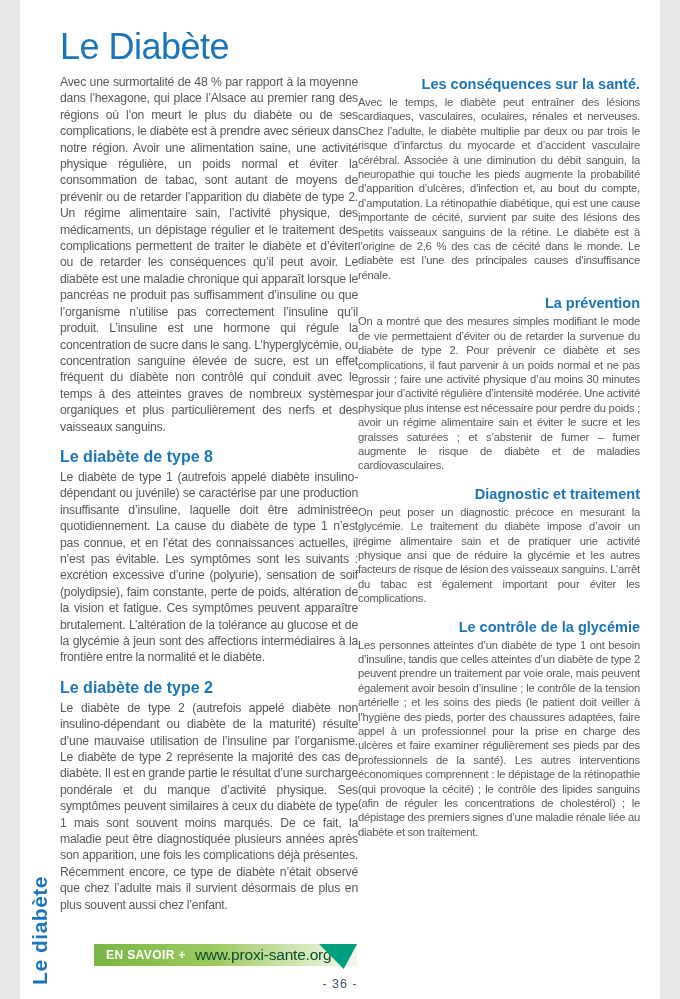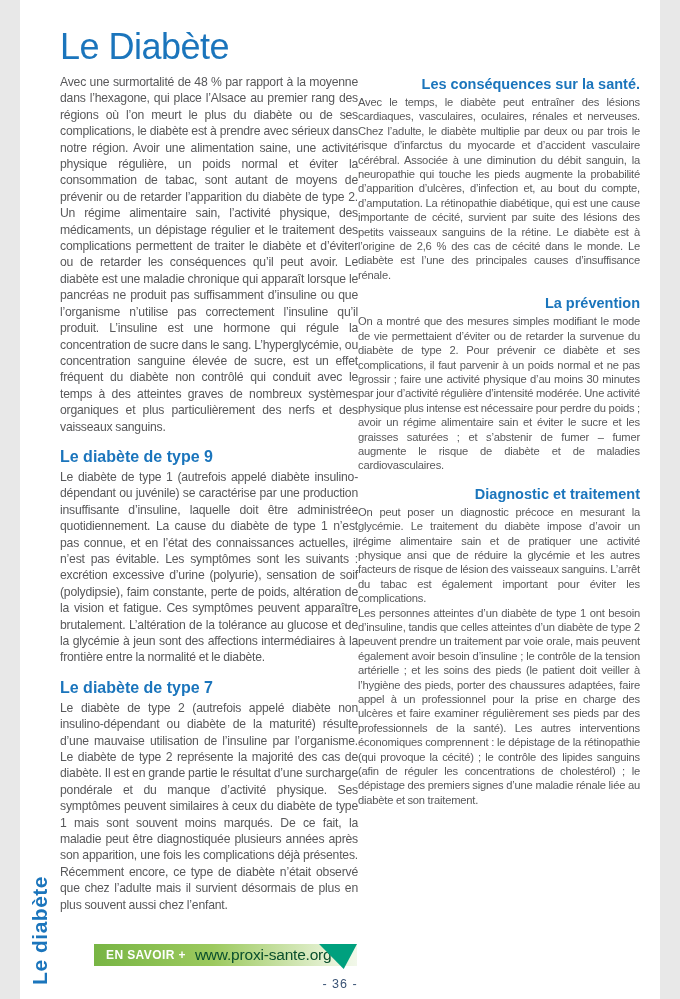--- a/index.html
+++ b/index.html
@@ -110,33 +110,34 @@
 <body>
 
 <div class="page">
 
   <h1 class="title">Le Diabète</h1>
 
   <div class="columns">
 
     <div class="col col-left">
       <p class="body">Avec une surmortalité de 48 % par rapport à la moyenne dans l’hexagone, qui place l’Alsace au premier rang des régions où l’on meurt le plus du diabète ou de ses complications, le diabète est à prendre avec sérieux dans notre région.  Avoir une alimentation saine, une activité physique régulière, un poids normal et éviter la consommation de tabac, sont autant de moyens de prévenir ou de retarder l’apparition du diabète de type 2. Un régime alimentaire sain, l’activité physique, des médicaments, un dépistage régulier et le traitement des complications permettent de traiter le diabète et d’éviter ou de retarder les conséquences qu’il peut avoir. Le diabète est une maladie chronique qui apparaît lorsque le pancréas ne produit pas suffisamment d’insuline ou que l’organisme n’utilise pas correctement l’insuline qu’il produit. L’insuline est une hormone qui régule la concentration de sucre dans le sang. L’hyperglycémie, ou concentration sanguine élevée de sucre, est un effet fréquent du diabète non contrôlé qui conduit avec le temps à des atteintes graves de nombreux systèmes organiques et plus particulièrement des nerfs et des vaisseaux sanguins.</p>
-      <h2 class="heading">Le diabète de type 9</h2>
+      <h2 class="heading">Le diabète de type 8</h2>
       <p class="body">Le diabète de type 1 (autrefois appelé diabète insulino-dépendant ou juvénile) se caractérise par une production insuffisante d’insuline, laquelle doit être administrée quotidiennement. La cause du diabète de type 1 n’est pas connue, et en l’état des connaissances actuelles, il n’est pas évitable. Les symptômes sont les suivants : excrétion excessive d’urine (polyurie), sensation de soif (polydipsie), faim constante, perte de poids, altération de la vision et fatigue. Ces symptômes peuvent apparaître brutalement. L’altération de la tolérance au glucose et de la glycémie à jeun sont des affections intermédiaires à la frontière entre la normalité et le diabète.</p>
-      <h2 class="heading">Le diabète de type 7</h2>
+      <h2 class="heading">Le diabète de type 2</h2>
       <p class="body">Le diabète de type 2 (autrefois appelé diabète non insulino-dépendant ou diabète de la maturité) résulte d’une mauvaise utilisation de l’insuline par l’organisme. Le diabète de type 2 représente la majorité des cas de diabète. Il est en grande partie le résultat d’une surcharge pondérale et du manque d’activité physique. Ses symptômes peuvent similaires à ceux du diabète de type 1 mais sont souvent moins marqués. De ce fait, la maladie peut être diagnostiquée plusieurs années après son apparition, une fois les complications déjà présentes. Récemment encore, ce type de diabète n’était observé que chez l’adulte mais il survient désormais de plus en plus souvent aussi chez l’enfant.</p>
     </div>
 
     <div class="col col-right">
       <h2 class="heading">Les conséquences sur la santé.</h2>
       <p class="body">Avec le temps, le diabète peut entraîner des lésions cardiaques, vasculaires, oculaires, rénales et nerveuses. Chez l’adulte, le diabète multiplie par deux ou par trois le risque d’infarctus du myocarde et d’accident vasculaire cérébral. Associée à une diminution du débit sanguin, la neuropathie qui touche les pieds augmente la probabilité d’apparition d’ulcères, d’infection et, au bout du compte, d’amputation. La rétinopathie diabétique, qui est une cause importante de cécité, survient par suite des lésions des petits vaisseaux sanguins de la rétine. Le diabète est à l’origine de 2,6 % des cas de cécité dans le monde. Le diabète est l’une des principales causes d’insuffisance rénale.</p>
       <h2 class="heading">La prévention</h2>
       <p class="body">On a montré que des mesures simples modifiant le mode de vie permettaient d’éviter ou de retarder la survenue du diabète de type 2. Pour prévenir ce diabète et ses complications, il faut  parvenir à un poids normal et ne pas grossir ; faire une activité physique d’au moins 30 minutes par jour d’activité régulière d’intensité modérée. Une activité physique plus intense est nécessaire pour perdre du poids ; avoir un régime alimentaire sain et éviter le sucre et les graisses saturées ; et s’abstenir de fumer – fumer augmente le risque de diabète et de maladies cardiovasculaires.</p>
       <h2 class="heading">Diagnostic et traitement</h2>
       <p class="body">On peut poser un diagnostic précoce en mesurant la glycémie.  Le traitement du diabète impose d’avoir un régime alimentaire sain et de pratiquer une activité physique ansi que de réduire la glycémie et les autres facteurs de risque de lésion des vaisseaux sanguins. L’arrêt du tabac est également important pour éviter les complications.</p>
+      <h2 class="heading">Le contrôle de la glycémie</h2>
       <p class="body">Les personnes atteintes d’un diabète de type 1 ont besoin d’insuline,  tandis que celles atteintes d’un diabète de type 2 peuvent prendre un traitement par voie orale, mais peuvent également avoir besoin d’insuline ; le contrôle de la tension artérielle ; et les soins des pieds (le patient doit veiller à l’hygiène des pieds, porter des chaussures adaptées, faire appel à un professionnel pour la prise en charge des ulcères et faire examiner régulièrement ses pieds par des professionnels de la santé). Les autres interventions économiques comprennent : le dépistage de la rétinopathie (qui provoque la cécité) ; le contrôle des lipides sanguins (afin de réguler les concentrations de cholestérol) ; le dépistage des premiers signes d’une maladie rénale liée au diabète et son traitement.</p>
     </div>
 
   </div>
 
   <div class="sidebar-label">Le diabète</div>
 
   <div class="banner">
     <span class="banner-cta">EN SAVOIR +</span>
     <span class="banner-url">www.proxi-sante.org</span>

